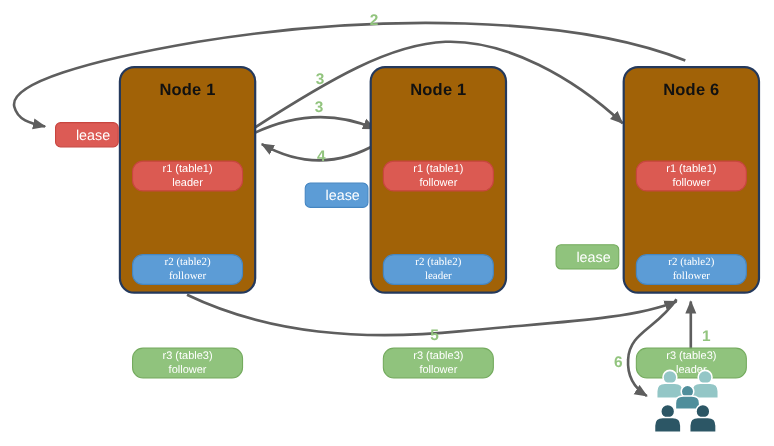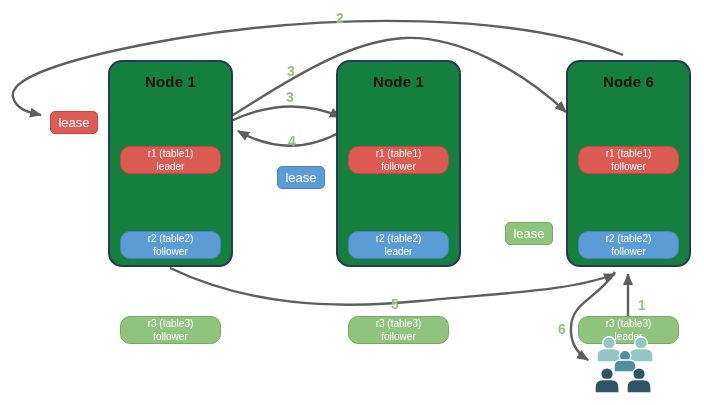--- a/index.html
+++ b/index.html
@@ -2,39 +2,39 @@
 <html><head>
 <meta charset="utf-8">
 <style>
   html,body{margin:0;padding:0;background:#ffffff;}
   .canvas{
     position:relative;width:704px;height:405px;background:#ffffff;overflow:hidden;
     font-family:"Liberation Sans", sans-serif;
   }
   svg.overlay{position:absolute;left:0;top:0;width:704px;height:405px;pointer-events:none;}
   .node{
-    position:absolute;top:60px;width:125px;height:207px;background:#15803d;
+    position:absolute;top:60px;width:125px;height:207px;background:#a16207;
     border:2px solid #24395c;border-radius:14px;box-sizing:border-box;
     display:flex;flex-direction:column;align-items:center;gap:48px;
   }
   .node-title{
     margin-top:11px;margin-bottom:8px;font-size:15px;font-weight:bold;color:#111111;
     letter-spacing:.2px;
   }
   .replica{
     width:101px;height:46px;border-radius:10px;margin-bottom:9px;box-sizing:border-box;
     display:flex;flex-direction:column;align-items:center;justify-content:center;
     color:#ffffff;font-size:10px;line-height:1.3;text-align:center;
   }
   .replica.red{background:#db5a52;border:1.5px solid #c8453f;}
-  .replica.blue{background:#5c9cd6;border:1.5px solid #4586c2;}
+  .replica.blue{background:#5c9cd6;border:1.5px solid #4586c2;font-family:Liberation Serif, serif;}
   .replica.green{background:#90c37d;border:1.5px solid #74ab5e;}
   .lease{
-    position:absolute;width:48px;height:23px;border-radius:5px;box-sizing:border-box;
-    color:#ffffff;font-size:13px;text-align:center;line-height:21px;
+    position:absolute;width:58px;height:23px;border-radius:5px;box-sizing:border-box;
+    color:#ffffff;font-size:13px;text-align:left;line-height:21px;padding-left:18px;
   }
   .lease.red{background:#dc5b55;border:1.5px solid #c8453f;left:50px;top:111px;}
   .lease.blue{background:#5c9cd6;border:1.5px solid #4586c2;left:277px;top:166px;}
   .lease.green{background:#90c37d;border:1.5px solid #74ab5e;left:505px;top:222px;}
   .step{
     position:absolute;transform:translate(-50%,-50%);
     color:#92c47e;font-size:14px;font-weight:bold;
   }
   .users{position:absolute;left:592px;top:330px;}
 </style>

